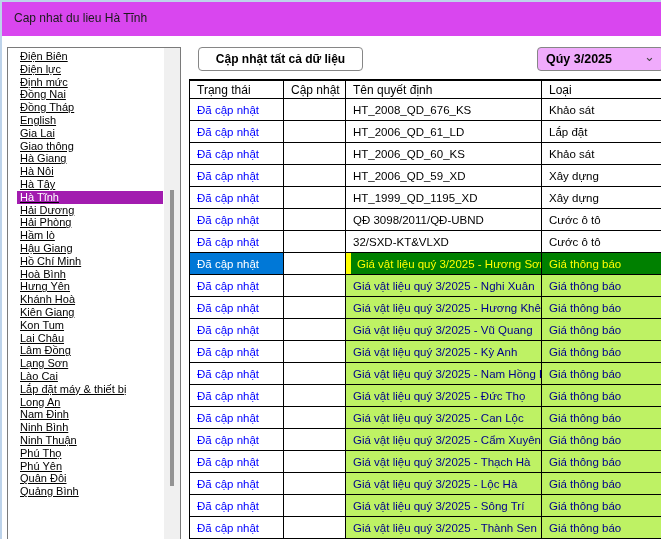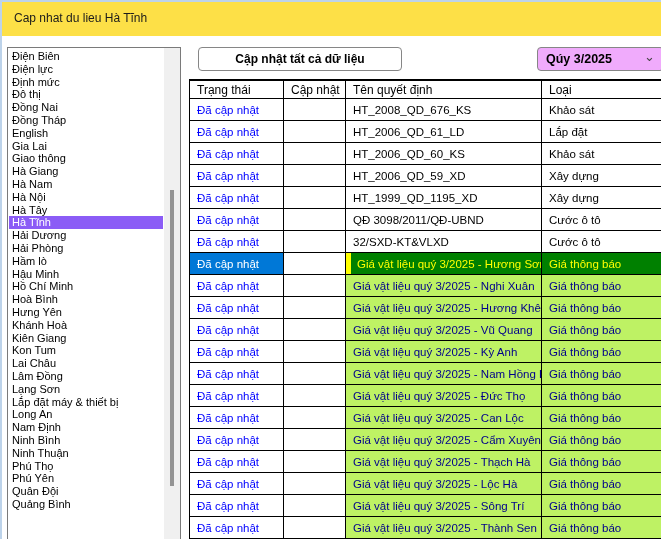--- a/index.html
+++ b/index.html
@@ -2,50 +2,50 @@
 <html><head>
 <meta charset="utf-8">
 <style>
   html,body{margin:0;padding:0;background:#cfd8e2;}
   .window{
     position:relative;width:661px;height:539px;box-sizing:border-box;
     background:#ffffff;overflow:hidden;
     border-left:2px solid #bdd3ea;border-top:2px solid #bdd3ea;
     font-family:"Liberation Sans",sans-serif;
   }
-  .titlebar{position:absolute;left:0;top:0;width:100%;height:34px;background:#fde047;}
+  .titlebar{position:absolute;left:0;top:0;width:100%;height:34px;background:#d946ef;}
   .title-text{position:absolute;left:12px;top:9px;font-size:12px;color:#1b1b1b;white-space:nowrap;}
 
   .btn-update-all{
-    position:absolute;left:196px;top:45px;width:204px;height:24px;
+    position:absolute;left:196px;top:45px;width:165px;height:24px;
     background:#ffffff;border:1px solid #868686;border-radius:4px;
     font-family:inherit;font-weight:bold;font-size:12px;color:#000;cursor:default;
   }
   .period-label{
     position:absolute;left:391px;top:45px;height:24px;line-height:24px;
     font-weight:bold;font-size:12.5px;color:#4d7c0f;white-space:nowrap;margin-top:30px;
   }
   .combo{
     position:absolute;left:535px;top:45px;width:127px;height:24px;box-sizing:border-box;
     background:#f0abfc;border:1px solid #868686;border-radius:4px;
     display:flex;align-items:center;justify-content:space-between;padding:0 8px;
     font-weight:bold;font-size:12.5px;color:#000;text-align:center;
   }
   .combo .chev{font-weight:normal;font-size:13px;color:#454545;line-height:10px;margin-top:-4px;}
 
   .listbox{
     position:absolute;left:5px;top:45px;width:174px;height:494px;box-sizing:border-box;
     background:#ffffff;border:1px solid #7a7a7a;overflow:hidden;
   }
-  .list-items{position:absolute;left:1px;top:2px;right:17px;}
+  .list-items{position:absolute;left:9px;top:2px;right:17px;text-decoration:underline;}
   .list-item{
     height:12.8px;line-height:12.8px;font-size:11px;padding-left:3px;
     white-space:nowrap;overflow:hidden;color:#000;
   }
-  .list-item.selected{background:#8b5cf6;color:#ffffff;}
+  .list-item.selected{background:#a21caf;color:#ffffff;}
   .scrollbar{position:absolute;top:0;right:0;width:16px;height:100%;background:#f0f0f0;}
   .scroll-thumb{position:absolute;left:6px;width:4px;top:142px;height:296px;background:#949494;}
 
   .grid-wrap{position:absolute;left:187px;top:77px;width:474px;height:462px;overflow:hidden;}
   .grid{border-collapse:collapse;table-layout:fixed;width:512px;border-top:2px solid #000;}
   .grid th,.grid td{
     border:1px solid #000;padding:0 2px 0 7px;text-align:left;
     white-space:nowrap;overflow:hidden;background:#ffffff;
   }
   .grid th{height:17px;font-size:12px;font-weight:normal;color:#000;}
@@ -72,44 +72,43 @@
   <div class="combo">
     <span>Qúy 3/2025</span>
     <span class="chev">⌄</span>
   </div>
 
   <div class="listbox">
     <div class="list-items" id="sidebar-items">
         <div class="list-item">Điện Biên</div>
         <div class="list-item">Điện lực</div>
         <div class="list-item">Định mức</div>
-        <div class="list-item">Đô thị</div>
         <div class="list-item">Đồng Nai</div>
         <div class="list-item">Đồng Tháp</div>
         <div class="list-item">English</div>
         <div class="list-item">Gia Lai</div>
         <div class="list-item">Giao thông</div>
         <div class="list-item">Hà Giang</div>
-        <div class="list-item">Hà Nam</div>
         <div class="list-item">Hà Nội</div>
         <div class="list-item">Hà Tây</div>
         <div class="list-item selected">Hà Tĩnh</div>
         <div class="list-item">Hải Dương</div>
         <div class="list-item">Hải Phòng</div>
         <div class="list-item">Hầm lò</div>
-        <div class="list-item">Hậu Minh</div>
+        <div class="list-item">Hậu Giang</div>
         <div class="list-item">Hồ Chí Minh</div>
         <div class="list-item">Hoà Bình</div>
         <div class="list-item">Hưng Yên</div>
         <div class="list-item">Khánh Hoà</div>
         <div class="list-item">Kiên Giang</div>
         <div class="list-item">Kon Tum</div>
         <div class="list-item">Lai Châu</div>
         <div class="list-item">Lâm Đồng</div>
         <div class="list-item">Lạng Sơn</div>
+        <div class="list-item">Lào Cai</div>
         <div class="list-item">Lắp đặt máy &amp; thiết bị</div>
         <div class="list-item">Long An</div>
         <div class="list-item">Nam Định</div>
         <div class="list-item">Ninh Bình</div>
         <div class="list-item">Ninh Thuận</div>
         <div class="list-item">Phú Thọ</div>
         <div class="list-item">Phú Yên</div>
         <div class="list-item">Quân Đội</div>
         <div class="list-item">Quảng Bình</div>
       </div>

